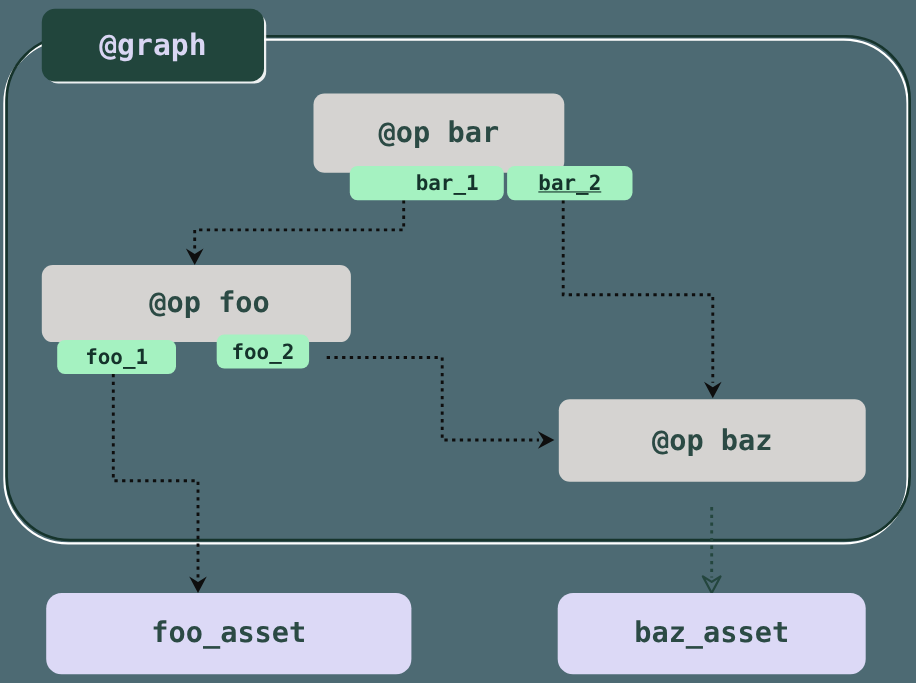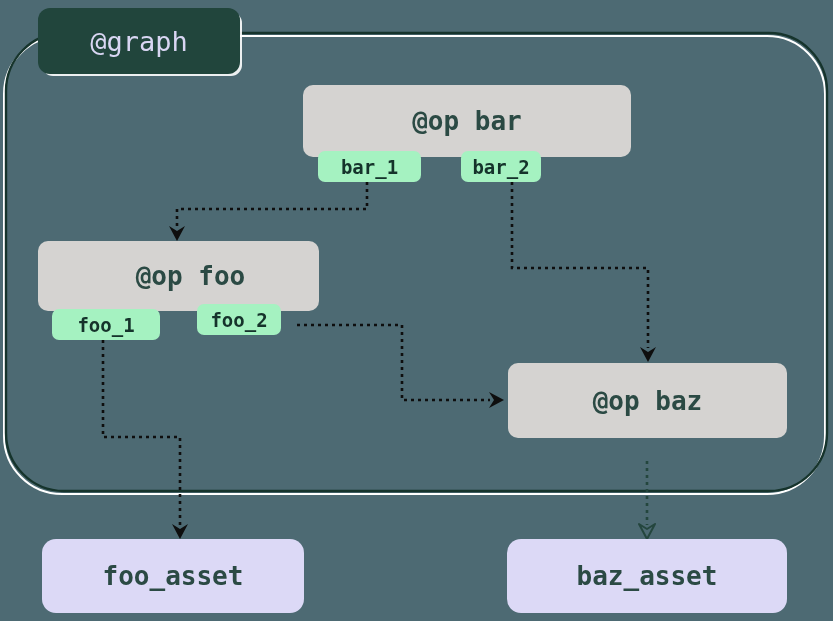--- a/index.html
+++ b/index.html
@@ -12,45 +12,45 @@
   .stage{
     position:relative; width:833px; height:621px; overflow:hidden;
     background:var(--background);
     font-family:"DejaVu Sans Mono","Liberation Mono",monospace;
   }
   svg.layer{position:absolute;left:0;top:0;}
   .node{position:absolute; display:flex; align-items:center; justify-content:center; box-sizing:border-box;}
   .graph-label{
     left:38px; top:8px; width:202px; height:66px;
     background:var(--graph_fill); color:var(--graph_text);
-    border-radius:12px; font-size:27px; font-weight:400;
+    border-radius:12px; font-size:27px; font-weight:700;
     box-shadow:3px 3px 0 -1px rgba(255,255,255,.9);
   }
   .op{
     background:var(--op_fill); color:var(--op_text);
     border-radius:10px; font-size:26px; font-weight:700;
   }
-  .op-bar{left:303px; top:85px;  width:328px; height:72px;}
+  .op-bar{left:285px; top:85px;  width:228px; height:72px;}
   .op-foo{left:38px;  top:241px; width:281px; height:70px;padding-left:24px;}
   .op-baz{left:508px; top:363px; width:279px; height:75px;}
   .tab{
     position:absolute; display:flex; align-items:center; justify-content:center;
     background:var(--output_fill); color:var(--output_text);
     border-radius:7px; font-size:19px; font-weight:600; height:31px;
   }
-  .tab-bar-1{left:318px; top:151px; width:103px;}
-  .tab-bar-2{left:461px; top:151px; width:80px;}
+  .tab-bar-1{left:318px; top:151px; width:103px;padding-left:37px;}
+  .tab-bar-2{left:461px; top:151px; width:114px;text-decoration:underline;}
   .tab-foo-1{left:52px;  top:309px; width:108px;}
   .tab-foo-2{left:197px; top:304px; width:84px;}
   .tab-baz-1{left:597px; top:430px; width:100px;}
   .asset{
     background:var(--asset_fill); color:var(--asset_text);
     border-radius:14px; font-size:26px; font-weight:600;
   }
-  .asset-foo{left:42px;  top:539px; width:262px; height:74px;}
+  .asset-foo{left:42px;  top:539px; width:332px; height:74px;}
   .asset-baz{left:507px; top:539px; width:280px; height:74px;}
 </style>
 </head>
 <body>
 
 <div class="stage">
 
   <svg class="layer" width="833" height="621" viewBox="0 0 833 621">
 
     <rect x="4" y="36" width="821" height="458" rx="58" fill="none" stroke="var(--border_light)" stroke-width="2"></rect>

